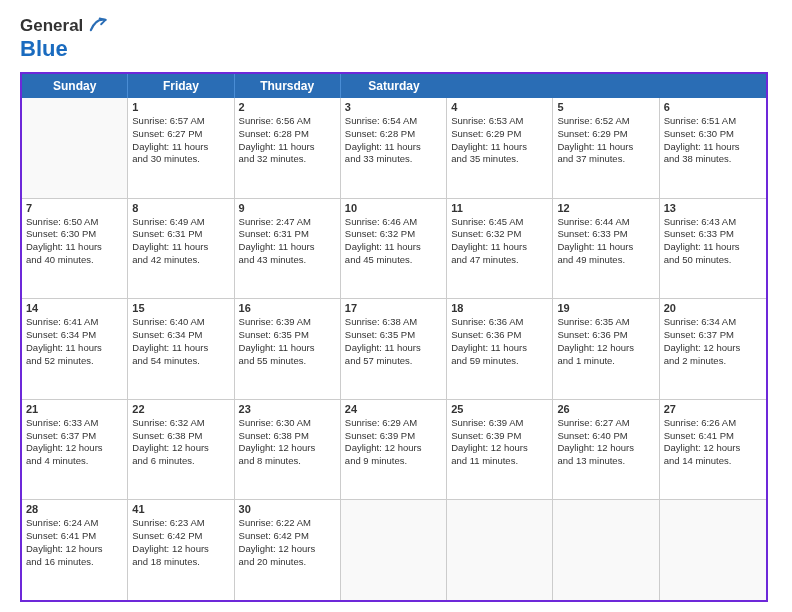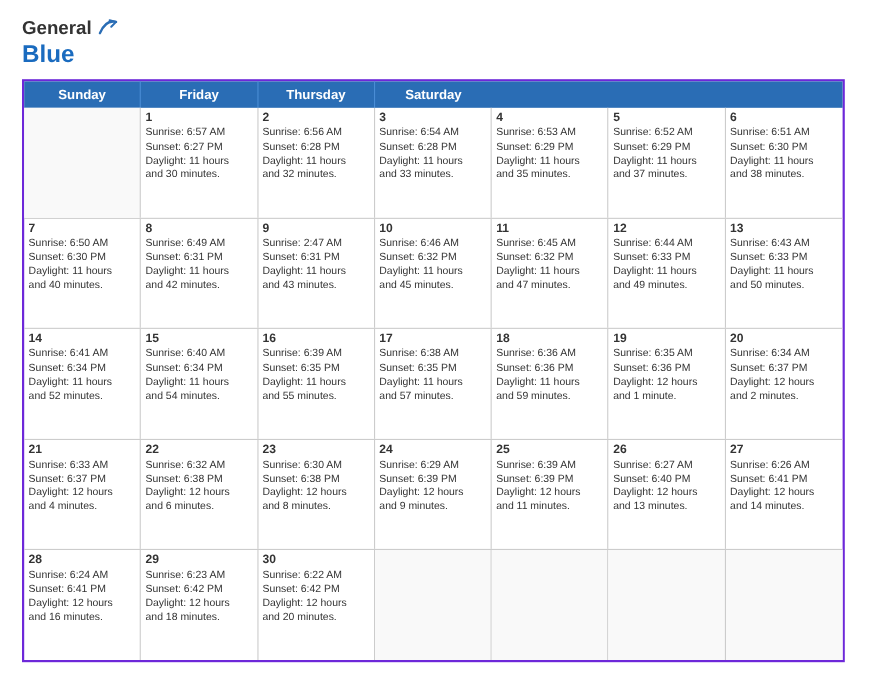--- a/index.html
+++ b/index.html
@@ -333,21 +333,21 @@
         </div>
         <div class="cal-row">
           <div class="cal-cell">
             <span class="day-num">28</span>
             <span class="cell-line">Sunrise: 6:24 AM</span>
             <span class="cell-line">Sunset: 6:41 PM</span>
             <span class="cell-line">Daylight: 12 hours</span>
             <span class="cell-line">and 16 minutes.</span>
           </div>
           <div class="cal-cell">
-            <span class="day-num">29</span>
+            <span class="day-num">41</span>
             <span class="cell-line">Sunrise: 6:23 AM</span>
             <span class="cell-line">Sunset: 6:42 PM</span>
             <span class="cell-line">Daylight: 12 hours</span>
             <span class="cell-line">and 18 minutes.</span>
           </div>
           <div class="cal-cell">
             <span class="day-num">30</span>
             <span class="cell-line">Sunrise: 6:22 AM</span>
             <span class="cell-line">Sunset: 6:42 PM</span>
             <span class="cell-line">Daylight: 12 hours</span>

